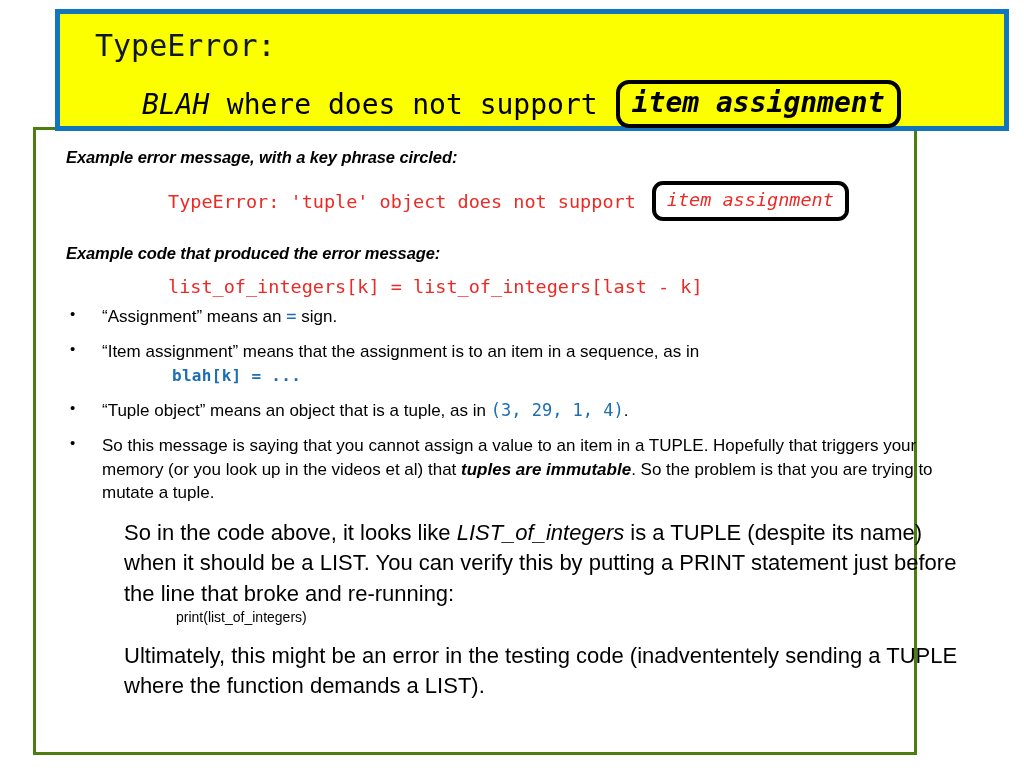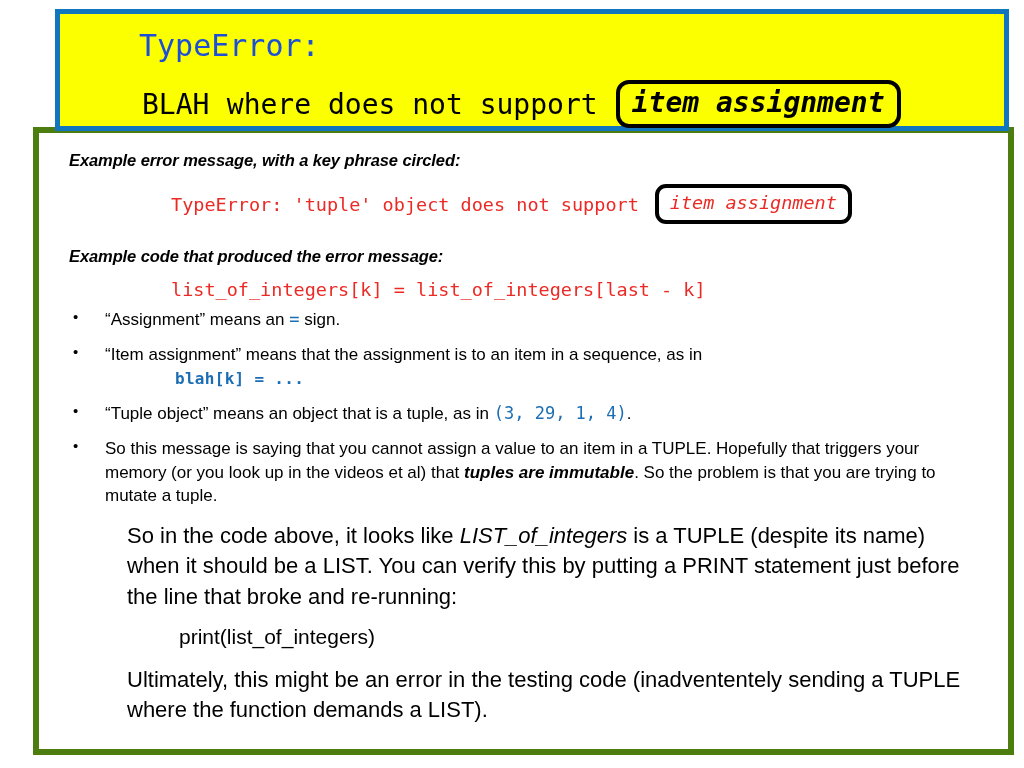--- a/index.html
+++ b/index.html
@@ -16,23 +16,23 @@
     width: 1024px;
     height: 768px;
     background: #ffffff;
   }
 
   
   .body-frame {
     position: absolute;
     left: 33px;
     top: 127px;
-    width: 981px;
+    width: 884px;
     height: 628px;
-    border: 6px solid #4d7c0f;
+    border: 3px solid #4d7c0f;
     background: #ffffff;
   }
 
   
   .title-banner {
     position: absolute;
     left: 55px;
     top: 9px;
     width: 954px;
     height: 122px;
@@ -40,38 +40,38 @@
     border: 5px solid #1276BE;
     z-index: 5;
   }
 
   .title-line1 {
     position: absolute;
     left: 35px;
     top: 14px;
     font-family: "DejaVu Sans Mono", monospace;
     font-size: 30px;
-    color: #1d4ed8;
+    color: #0f172a;
     letter-spacing: 0px;
     white-space: nowrap;
-    margin-left: 44px;
   }
 
   .title-line2 {
     position: absolute;
     left: 82px;
     top: 66px;
     font-family: "DejaVu Sans Mono", monospace;
     font-size: 28px;
     color: #000000;
     white-space: nowrap;
     display: flex;
     align-items: center;
   }
   .title-line2 .blah {
+    font-style: italic;
   }
   .title-line2 .rest { margin-left: 0.62em; }
 
   .boxed-title {
     display: inline-block;
     margin-left: 18px;
     padding: 2px 12px 5px 12px;
     border: 4px solid #000000;
     border-radius: 13px;
     font-style: italic;
@@ -186,22 +186,21 @@
     margin-left: 58px;
     margin-top: 13px;
     font-size: 22px;
     line-height: 1.38;
     color: #000000;
   }
   .subpara .ital { font-style: italic; }
 
   .print-line {
     margin-left: 110px;
-    margin-top: 13px;
-    font-size: 21px;
+    font-size: 14px;
     color: #000000;
   }
 
   .subpara.last { margin-top: 16px; }
 </style>
 </head>
 <body>
 
 <div id="slide">
 

